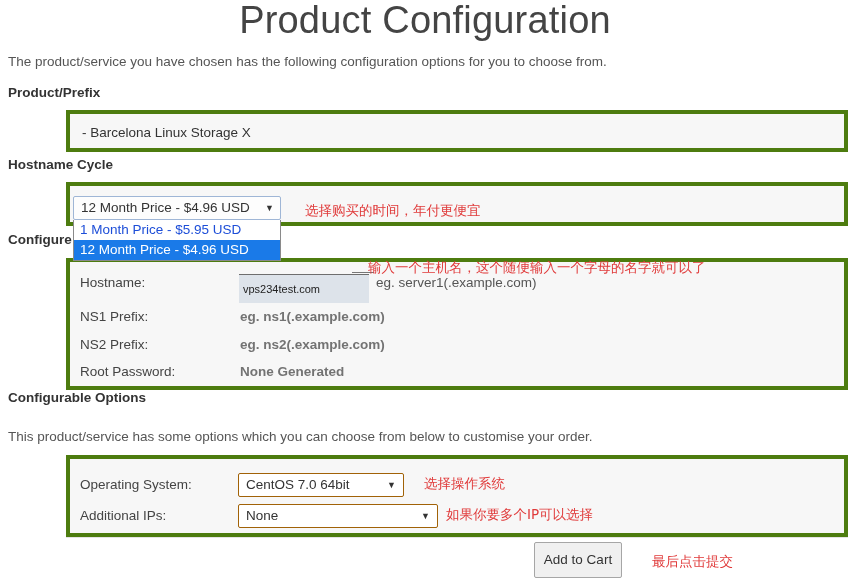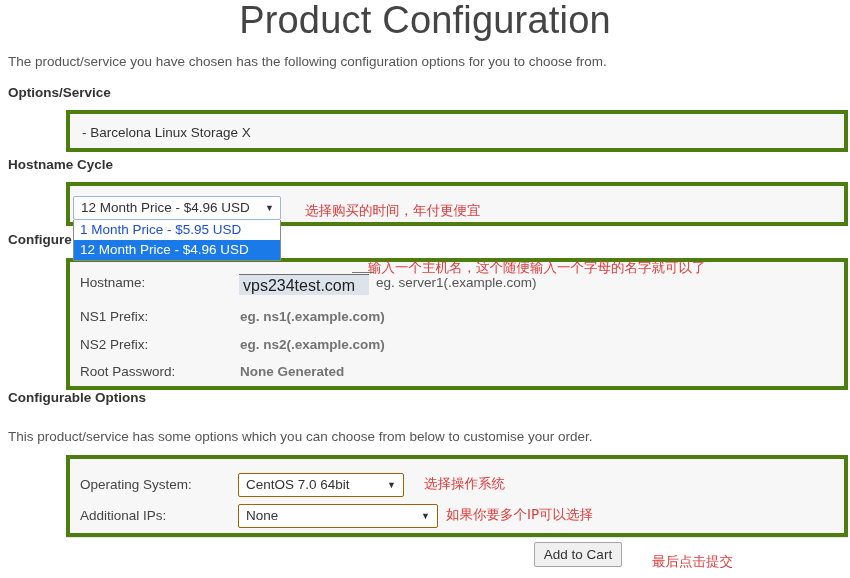--- a/index.html
+++ b/index.html
@@ -170,28 +170,28 @@
   .row-hostname  { top: 275px; }
   .row-ns1       { top: 309px; }
   .row-ns2       { top: 337px; }
   .row-rootpw    { top: 364px; }
 
   .hostname-input {
     position: absolute;
     left: 239px;
     top: 274px;
     width: 130px;
-    height: 21px;
+    height: 29px;
     line-height: 21px;
     box-sizing: border-box;
     background: #dde3ea;
     border: none;
     border-top: 1px solid #6e6e6e;
     padding: 0 4px;
-    font-size: 16px;
+    font-size: 11px;
     color: #222222;
     font-family: "Liberation Sans", "DejaVu Sans", sans-serif;
     outline: none;
   }
   .hostname-hint {
     position: absolute;
     left: 376px;
     top: 275px;
     font-size: 13.5px;
     color: #555555;
@@ -231,21 +231,21 @@
   .opt-select .select-caret { right: 7px; }
   .select-os  { left: 158px; top: -2px; width: 166px; }
   .select-ips { left: 158px; top: -2px; width: 200px; }
 
   
   .add-to-cart {
     position: absolute;
     left: 534px;
     top: 542px;
     width: 88px;
-    height: 25px;
+    height: 36px;
     line-height: 22px;
     box-sizing: border-box;
     text-align: center;
     background: #f0f0f0;
     border: 1px solid #a6a6a6;
     border-radius: 2px;
     font-size: 13.5px;
     color: #333333;
     font-family: "Liberation Sans", "DejaVu Sans", sans-serif;
     cursor: pointer;
@@ -275,21 +275,21 @@
     background: #777777;
   }
 </style>
 </head>
 <body>
 
 <div class="page-title">Product Configuration</div>
 
 <div class="intro">The product/service you have chosen has the following configuration options for you to choose from.</div>
 
-<div class="section-heading heading-product">Options/Service</div>
+<div class="section-heading heading-product">Product/Prefix</div>
 <div class="panel panel-product">
   <div class="product-line">- Barcelona Linux Storage X</div>
 </div>
 
 <div class="section-heading heading-billing">Hostname Cycle</div>
 <div class="panel panel-billing"></div>
 
 <div class="billing-select-wrap">
   <div class="select-display">
     <span>12 Month Price - $4.96 USD</span>

